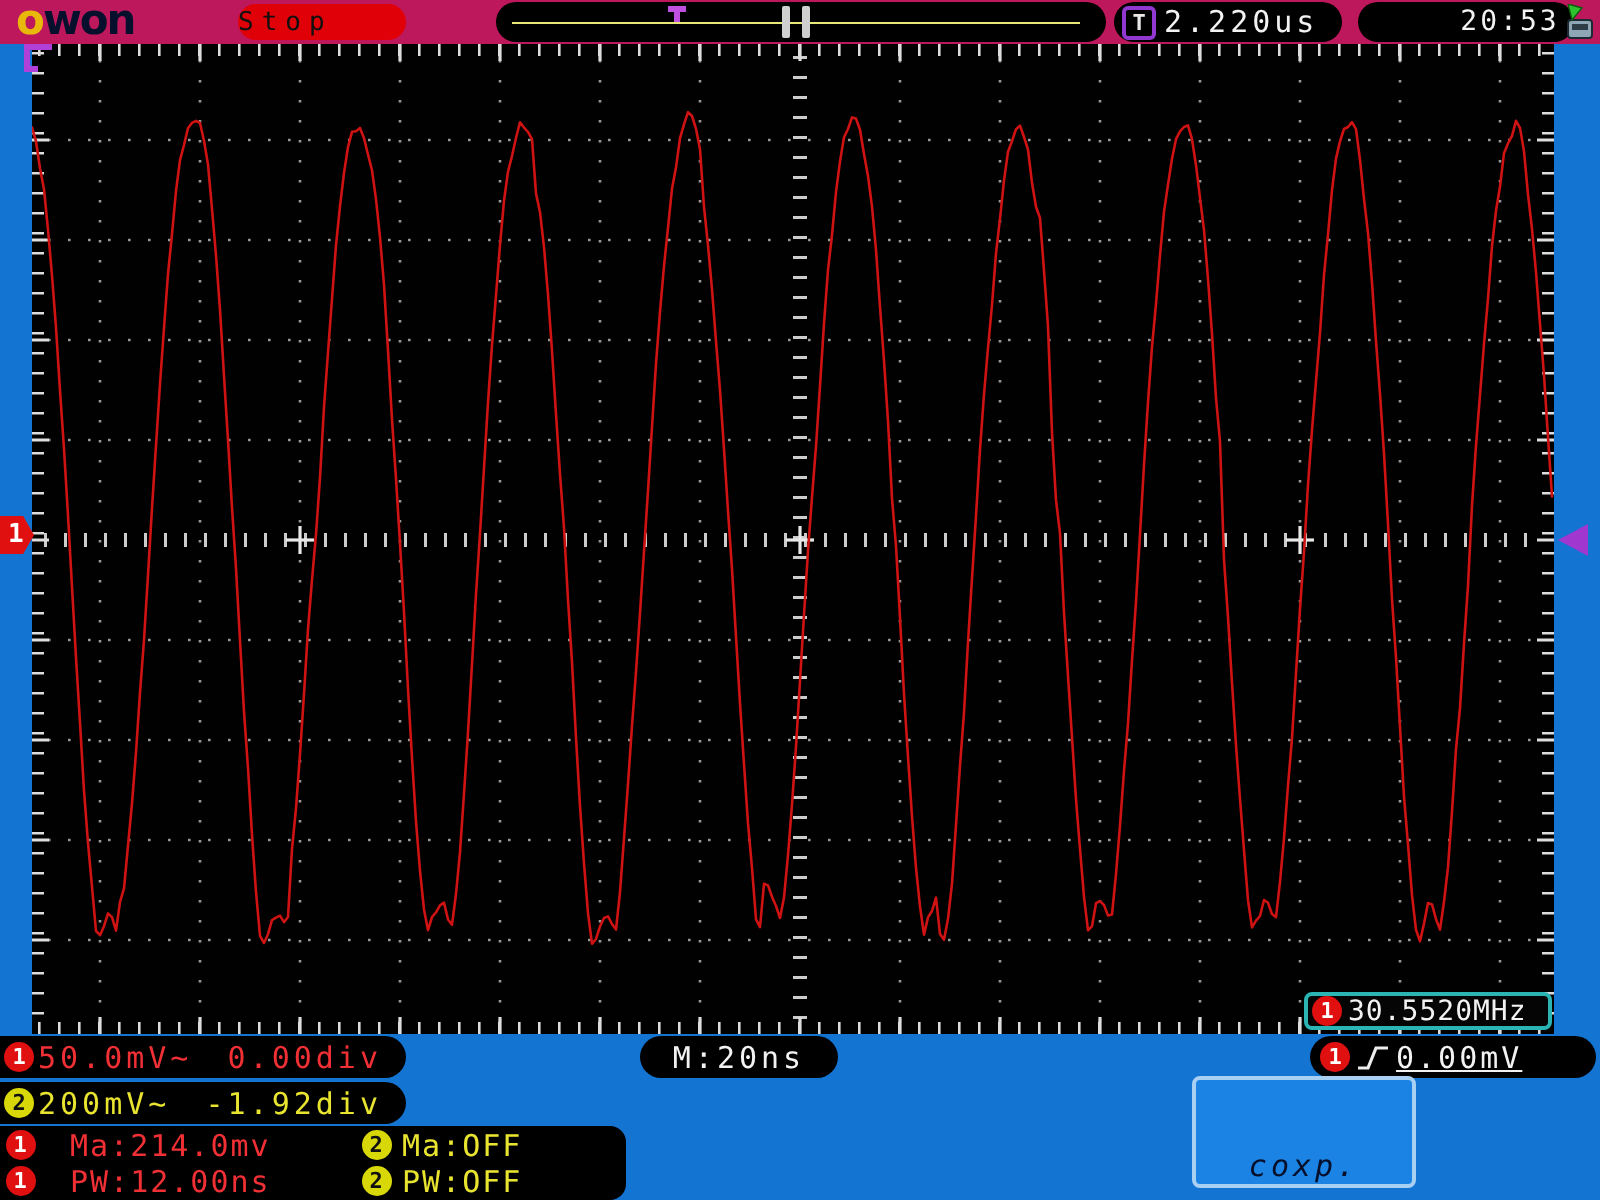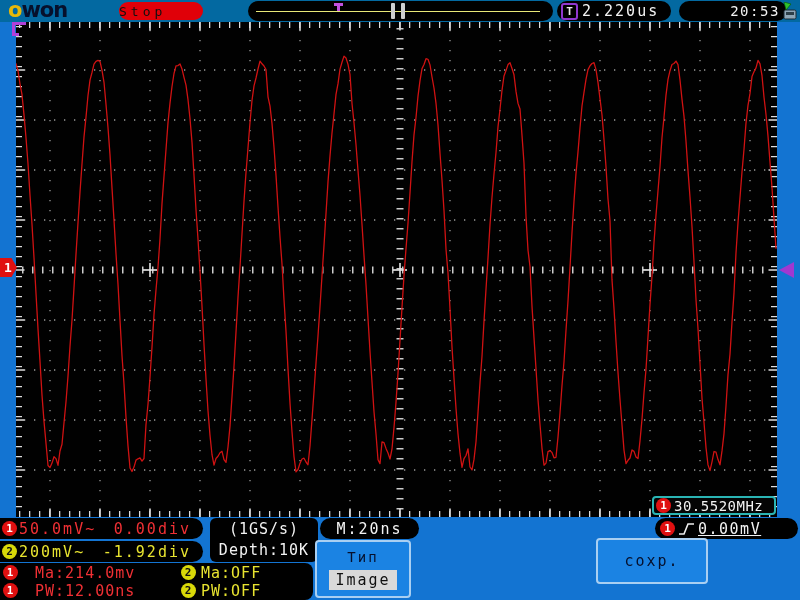--- a/index.html
+++ b/index.html
@@ -1,21 +1,21 @@
 <!DOCTYPE html>
 <html><head>
 <meta charset="utf-8">
 <style>
   html,body{margin:0;padding:0;}
   body{width:800px;height:600px;position:relative;overflow:hidden;
        background:#1374d2;font-family:"DejaVu Sans Mono","Liberation Mono",monospace;
        -webkit-font-smoothing:none;}
   .abs{position:absolute;}
   
-  .topbar{left:0;top:0;width:800px;height:22px;background:#0369a1;}
+  .topbar{left:0;top:0;width:800px;height:22px;background:#be185d;}
   .logo{left:8px;top:-1px;font-family:"DejaVu Sans",sans-serif;font-weight:900;
         font-size:21px;letter-spacing:-1px;color:#06102c;line-height:22px;}
   .logo .o1{color:#e8b80a;}
   .pill{background:#000;border-radius:10px;color:#f2f2f2;display:flex;align-items:center;}
   .stop-pill{left:119px;top:2px;width:84px;height:18px;background:#e00008;border-radius:9px;
              display:flex;align-items:center;justify-content:flex-start;color:#101010;
              font-size:13px;letter-spacing:4px;}
   .hpos-pill{left:248px;top:1px;width:305px;height:20px;}
   .hpos-line{left:8px;top:10px;width:284px;height:1px;background:#e8e878;}
   .hpos-t{left:86px;top:2px;width:9px;height:8px;}
@@ -75,21 +75,21 @@
               align-content:center;padding-left:3px;box-sizing:border-box;}
   .meas-cell{display:flex;align-items:center;gap:5px;font-size:15px;letter-spacing:1px;}
   
   .menu-btn{background:#1b83e3;border:2px solid #a9cff2;border-radius:4px;box-sizing:border-box;
             display:flex;flex-direction:column;align-items:center;color:#06102c;}
   .type-btn{left:315px;top:23px;width:96px;height:58px;justify-content:space-between;
             padding:7px 0 6px;}
   .type-btn .lbl{font-size:14px;letter-spacing:2px;}
   .type-btn .val{font-size:15px;letter-spacing:2px;background:#d9d9d9;color:#101010;
                  padding:1px 6px;}
-  .save-btn{left:596px;top:21px;width:112px;height:46px;justify-content:center;}
+  .save-btn{left:596px;top:21px;width:112px;height:56px;justify-content:flex-end;font-style:italic;}
   .save-btn .lbl{font-size:15px;letter-spacing:2px;}
 </style>
 </head>
 <body>
 
 <div class="abs topbar">
   <div class="abs logo"><span class="o1">o</span><span>won</span></div>
 
   <div class="abs stop-pill">
     <span>Stop</span>
@@ -189,24 +189,20 @@
     <span class="scale c-red">50.0mV~</span>
     <span class="offset c-red">0.00div</span>
   </div>
 
   <div class="abs chpill ch2-pill">
     <span class="badge yellow">2</span>
     <span class="scale c-yellow">200mV~</span>
     <span class="offset c-yellow">-1.92div</span>
   </div>
 
-  <div class="abs acq-block">
-    <span>(1GS/s)</span>
-    <span>Depth:10K</span>
-  </div>
 
   <div class="abs m-pill">
     <span>M:20ns</span>
   </div>
 
   <div class="abs trg-pill">
     <span class="badge red">1</span>
     <svg width="18" height="16" style="margin-left:3px;">
       <polyline points="1,13 6,13 10,3 16,3" fill="none" stroke="#ededed" stroke-width="1.6"></polyline>
     </svg>
@@ -225,21 +221,17 @@
     <div class="meas-cell">
       <span class="badge red">1</span>
       <span class="c-red">PW:12.00ns</span>
     </div>
     <div class="meas-cell">
       <span class="badge yellow">2</span>
       <span class="c-yellow">PW:OFF</span>
     </div>
   </div>
 
-  <div class="abs menu-btn type-btn">
-    <span class="lbl">Тип</span>
-    <span class="val">Image</span>
-  </div>
 
   <div class="abs menu-btn save-btn">
     <span class="lbl">сохр.</span>
   </div>
 </div>
 
 </body></html>

